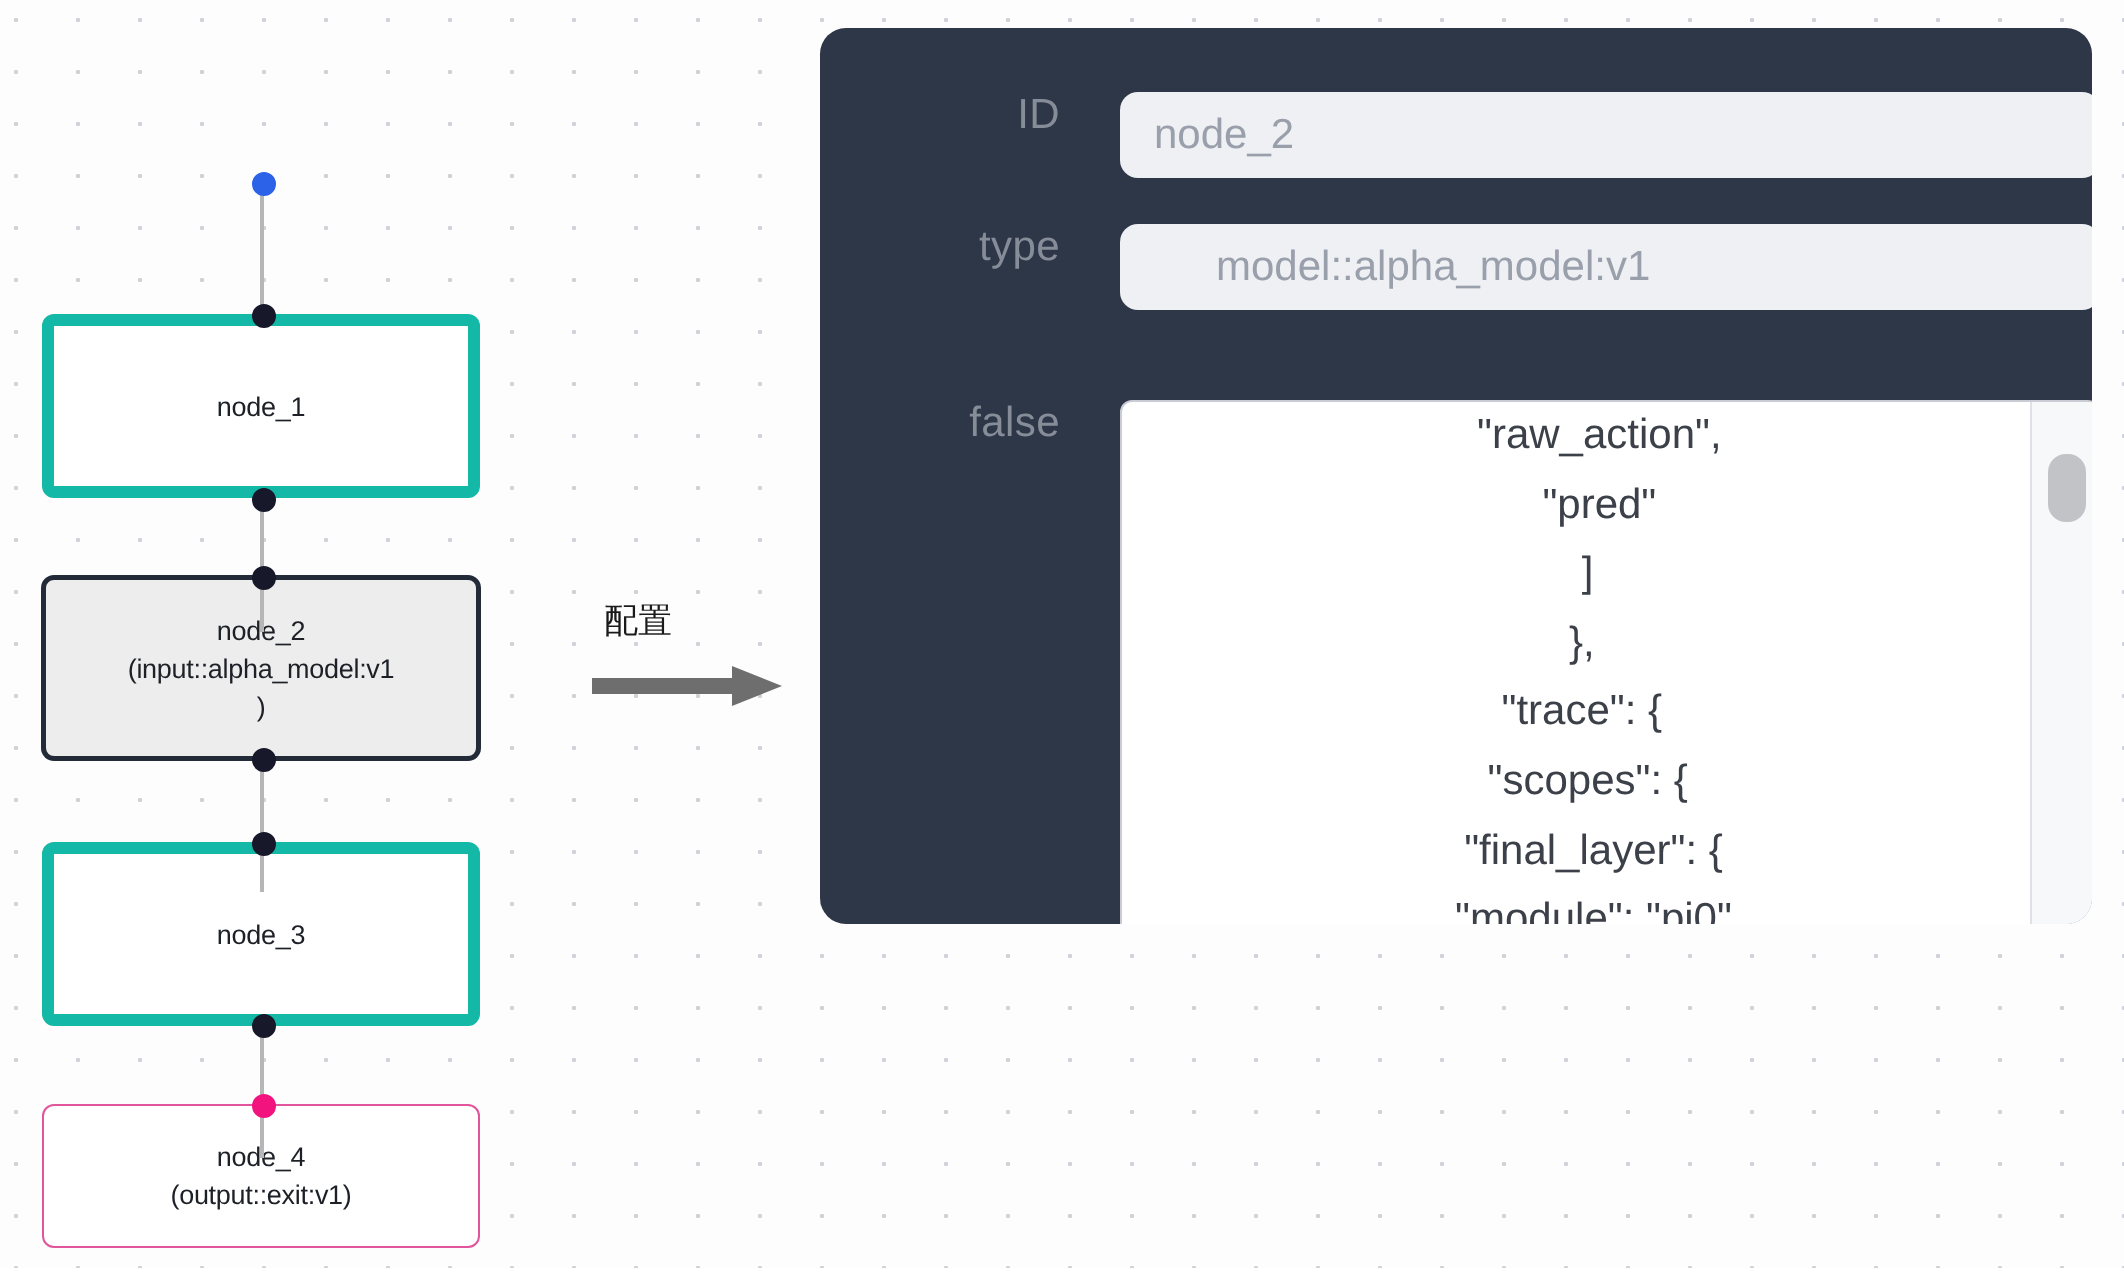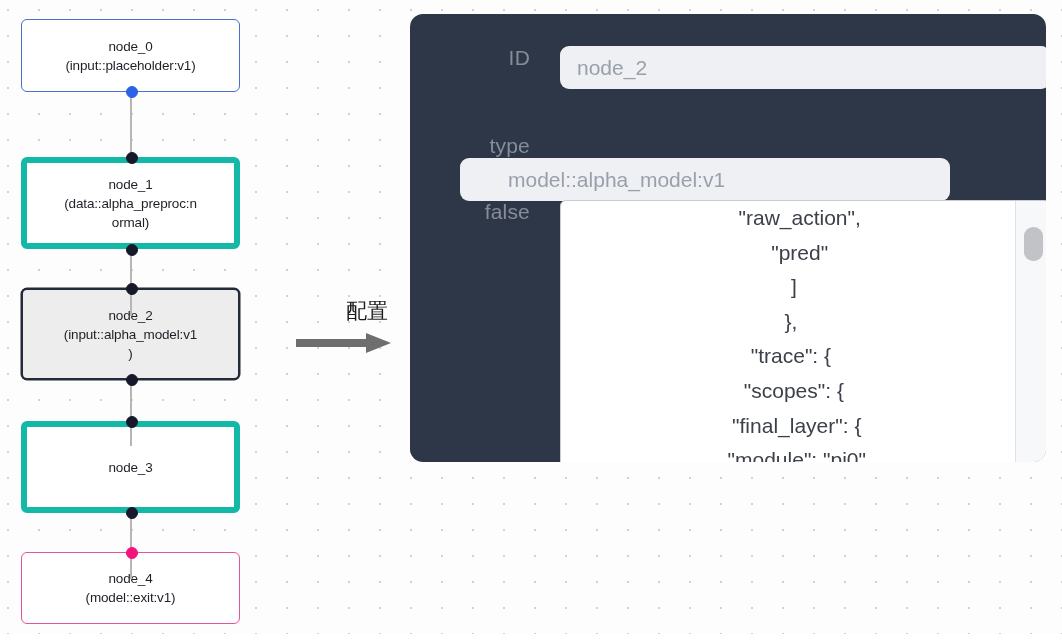--- a/index.html
+++ b/index.html
@@ -78,26 +78,25 @@
   
   #annotation {
     position: absolute;
     left: 296px;
     top: 299px;
     width: 110px;
     height: 62px;
   }
   #annotation .cap {
     font-family: "DejaVu Sans", sans-serif;
-    font-size: 21px;
+    font-size: 17px;
     color: #1a1a1a;
     letter-spacing: 0px;
     line-height: 24px;
     padding-left: 6px;
-    margin-left: 44px;
   }
   #annotation .arrow {
     position: absolute;
     left: 0px;
     top: 33px;
     width: 96px;
     height: 22px;
   }
 
   
@@ -134,21 +133,21 @@
     border-radius: 9px;
     color: #9aa0ab;
     font-family: "Liberation Sans", sans-serif;
     font-size: 21px;
     padding: 0 17px;
     outline: none;
   }
 
   #row-id   { left: 20px; top: 32px; }
   #row-id .field-input { width: 490px; height: 43px; line-height: 43px; }
-  #row-type { left: 20px; top: 120px; flex-direction: column; }
+  #row-type { left: 20px; top: 98px; }
   #row-type .field-input { width: 490px; height: 43px; line-height: 43px; padding-left: 48px; }
   #row-config { left: 20px; top: 186px; }
 
   
   .ta-wrap {
     position: relative;
     margin-left: 30px;
     width: 490px;
     height: 347px;
     background: #ffffff;
@@ -232,51 +231,45 @@
 
 <div id="root">
 
   <div id="canvas"></div>
 
   <div class="edge" style="left:130px; top:91px; height:70px;"></div>
   <div class="edge" style="left:130px; top:246px; height:70px;"></div>
   <div class="edge" style="left:130px; top:376px; height:70px;"></div>
   <div class="edge" style="left:130px; top:509px; height:70px;"></div>
 
-  <div class="node input-node" style="left:21px; top:19px; width:219px; height:73px;">
-    <span class="nline">node_0</span>
-    <span class="nline">(input::placeholder:v1)</span>
-  </div>
   <div class="handle blue" style="left:126px; top:86px;"></div>
 
   <div class="node" style="left:21px; top:157px; width:219px; height:92px;">
     <span class="nline">node_1</span>
-    <span class="nline">(data::alpha_preproc:n
-ormal)</span>
   </div>
   <div class="handle" style="left:126px; top:152px;"></div>
   <div class="handle" style="left:126px; top:244px;"></div>
 
   <div class="node selected" style="left:21px; top:288px; width:219px; height:92px;">
     <span class="nline">node_2</span>
     <span class="nline">(input::alpha_model:v1
 )</span>
   </div>
   <div class="handle" style="left:126px; top:283px;"></div>
   <div class="handle" style="left:126px; top:374px;"></div>
 
   <div class="node" style="left:21px; top:421px; width:219px; height:92px;text-align:right;">
     <span class="nline">node_3</span>
   </div>
   <div class="handle" style="left:126px; top:416px;"></div>
   <div class="handle" style="left:126px; top:507px;"></div>
 
   <div class="node output-node" style="left:21px; top:552px; width:219px; height:72px;">
     <span class="nline">node_4</span>
-    <span class="nline">(model::exit:v1)</span>
+    <span class="nline">(output::exit:v1)</span>
   </div>
   <div class="handle pink" style="left:126px; top:547px;"></div>
 
   <div id="annotation">
     <div class="cap">配置</div>
     <svg class="arrow" viewBox="0 0 96 22" xmlns="http://www.w3.org/2000/svg">
       <path d="M0 7 L70 7 L70 1 L95 11 L70 21 L70 15 L0 15 Z" fill="#6e6e6e"></path>
     </svg>
   </div>
 

